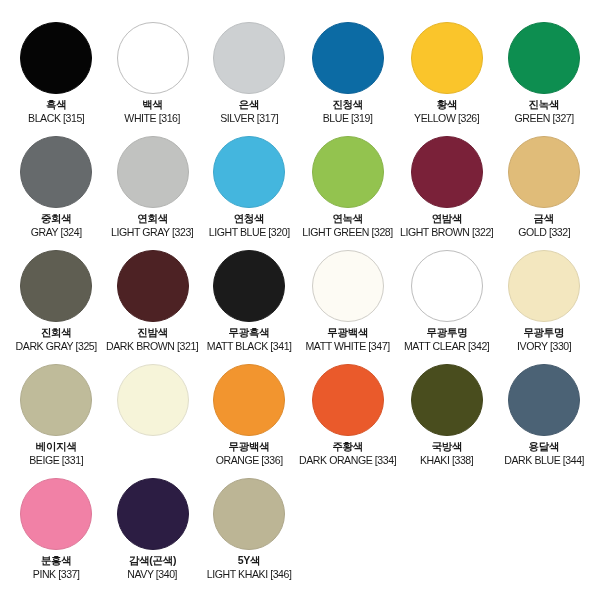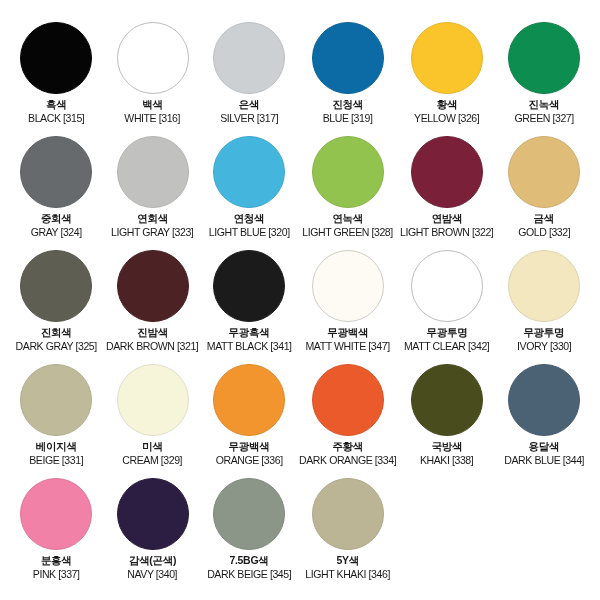--- a/index.html
+++ b/index.html
@@ -200,24 +200,20 @@
     </div>
     <div class="swatch-cell">
       <div class="swatch-disc" style="background: rgb(191, 187, 154); border: 1px solid rgb(176, 172, 142);"></div>
       <div class="swatch-labels">
         <span class="label-ko">베이지색</span>
         <span class="label-en">BEIGE [331]</span>
       </div>
     </div>
     <div class="swatch-cell">
       <div class="swatch-disc" style="background: rgb(246, 244, 217); border: 1px solid rgb(224, 222, 203);"></div>
-      <div class="swatch-labels">
-        <span class="label-ko">미색</span>
-        <span class="label-en">CREAM [329]</span>
-      </div>
     </div>
     <div class="swatch-cell">
       <div class="swatch-disc" style="background: rgb(242, 149, 47); border: 1px solid rgb(221, 137, 43);"></div>
       <div class="swatch-labels">
         <span class="label-ko">무광백색</span>
         <span class="label-en">ORANGE [336]</span>
       </div>
     </div>
     <div class="swatch-cell">
       <div class="swatch-disc" style="background: rgb(234, 90, 43); border: 1px solid rgb(214, 83, 39);"></div>
@@ -248,26 +244,19 @@
       </div>
     </div>
     <div class="swatch-cell">
       <div class="swatch-disc" style="background: rgb(44, 29, 67); border: 1px solid rgb(39, 26, 60);"></div>
       <div class="swatch-labels">
         <span class="label-ko">감색(곤색)</span>
         <span class="label-en">NAVY [340]</span>
       </div>
     </div>
     <div class="swatch-cell">
-      <div class="swatch-disc" style="background: rgb(139, 149, 136); border: 1px solid rgb(127, 136, 124);"></div>
-      <div class="swatch-labels">
-        <span class="label-ko">7.5BG색</span>
-        <span class="label-en">DARK BEIGE [345]</span>
-      </div>
-    </div>
-    <div class="swatch-cell">
       <div class="swatch-disc" style="background: rgb(188, 181, 149); border: 1px solid rgb(173, 166, 137);"></div>
       <div class="swatch-labels">
         <span class="label-ko">5Y색</span>
         <span class="label-en">LIGHT KHAKI [346]</span>
       </div>
     </div>
   </div>
 
 </body></html>

